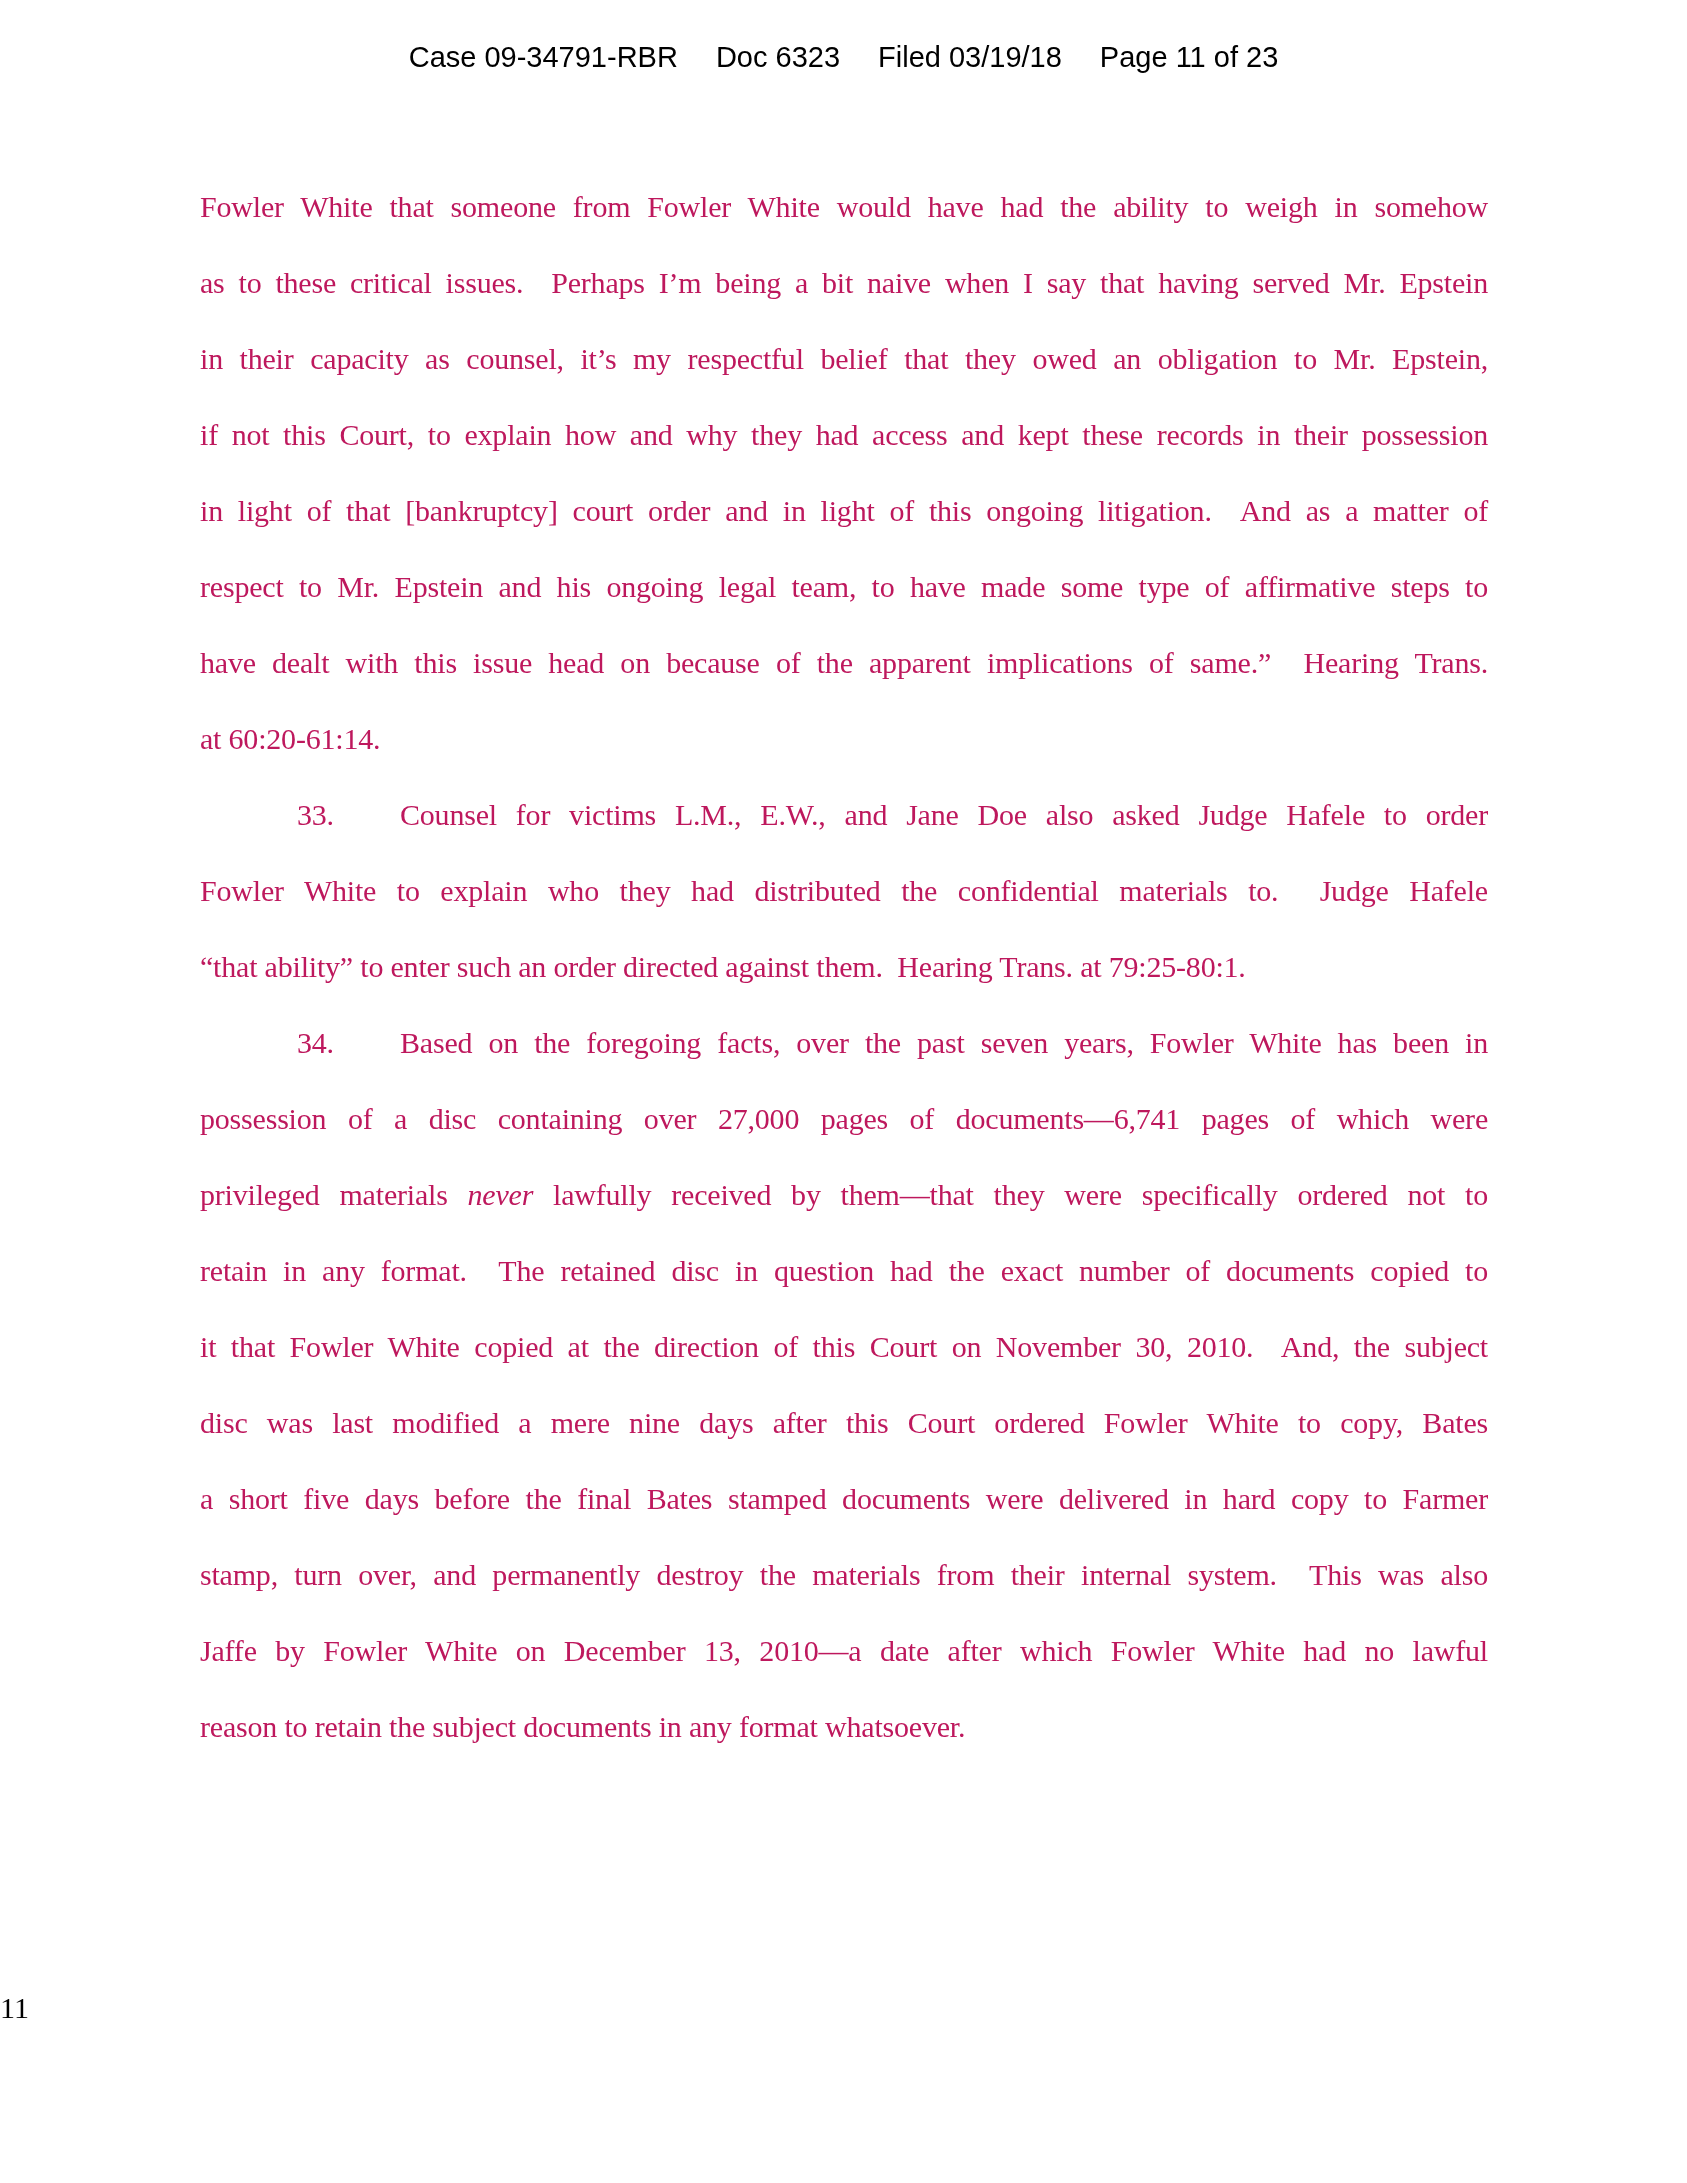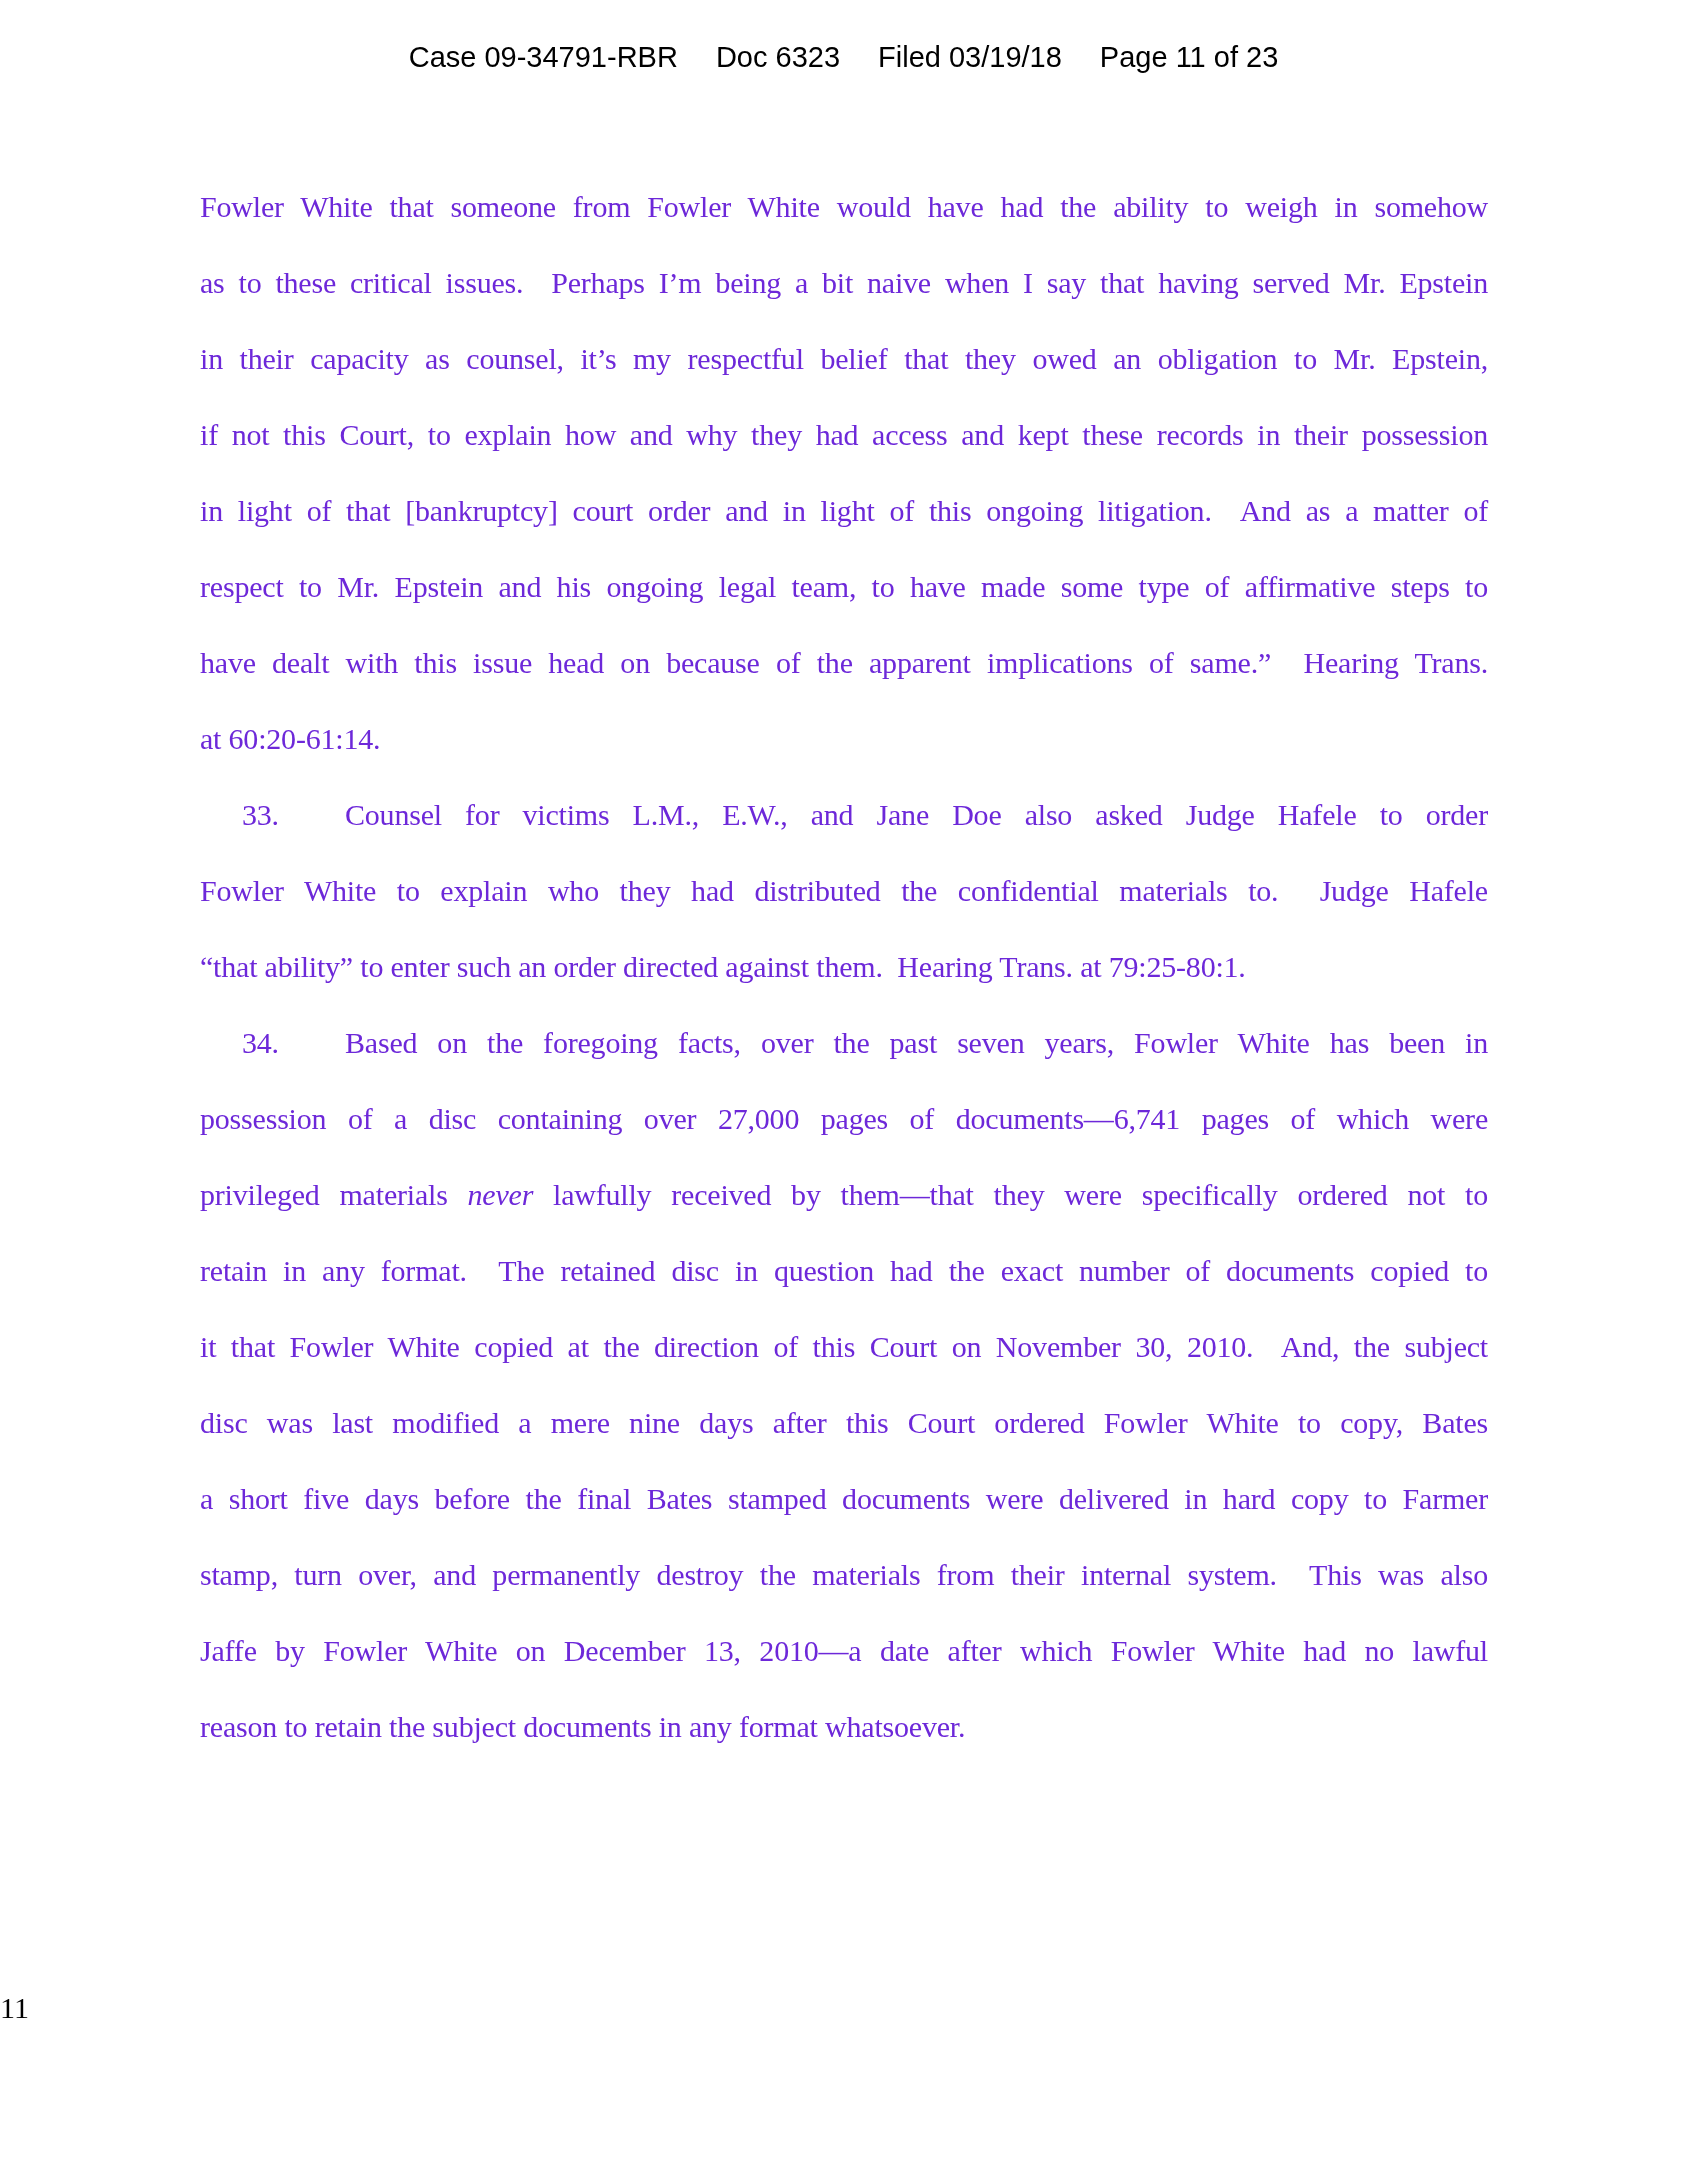--- a/index.html
+++ b/index.html
@@ -30,36 +30,36 @@
     white-space: pre;
   }
   .body-text {
     position: absolute;
     left: 200px;
     top: 169px;
     width: 1288px;
     font-family: "Liberation Serif", "DejaVu Serif", serif;
     font-size: 30px;
     letter-spacing: -0.2px;
-    color: #6d28d9;
+    color: #be185d;
   }
   .line {
     height: 76px;
     line-height: 76px;
     text-align: justify;
     text-align-last: justify;
     white-space: pre-wrap;
     overflow: visible;
   }
   .line.last {
     text-align-last: left;
   }
   .para-num {
     display: inline-block;
-    margin-left: 42px;
+    margin-left: 97px;
     width: 103px;
     text-align: left;
     text-align-last: left;
   }
   .italic {
     font-style: italic;
   }
   .page-number {
     position: absolute;
     top: 1988px;

